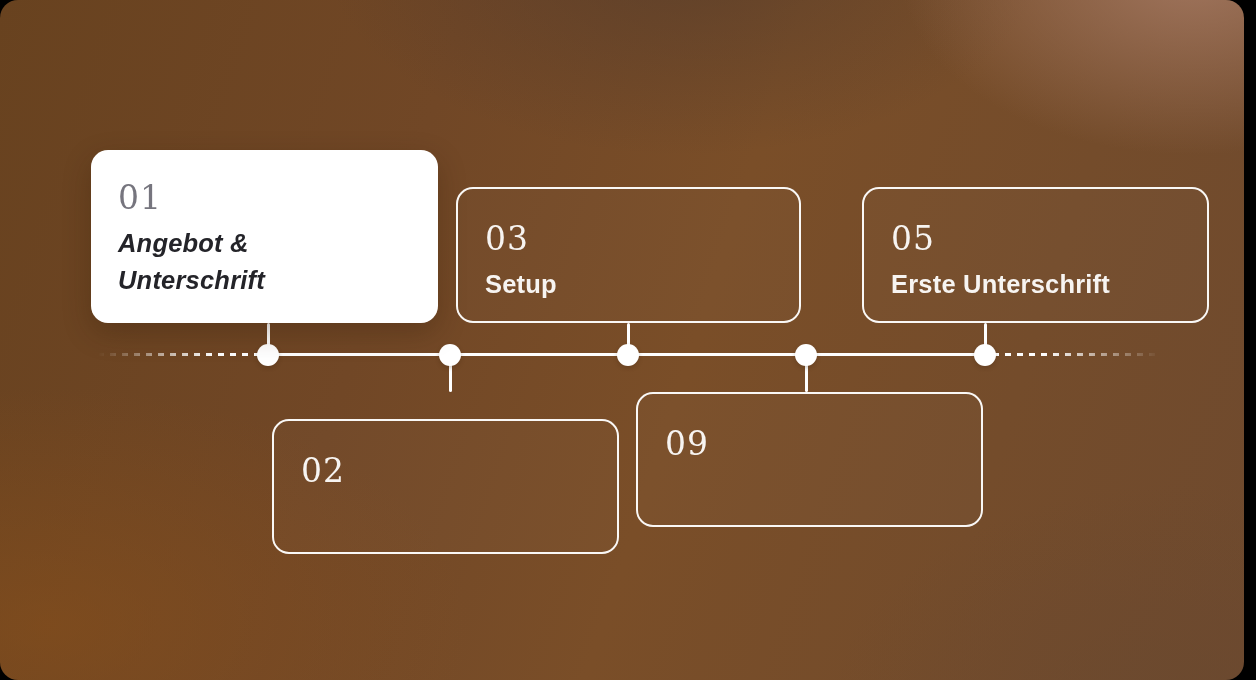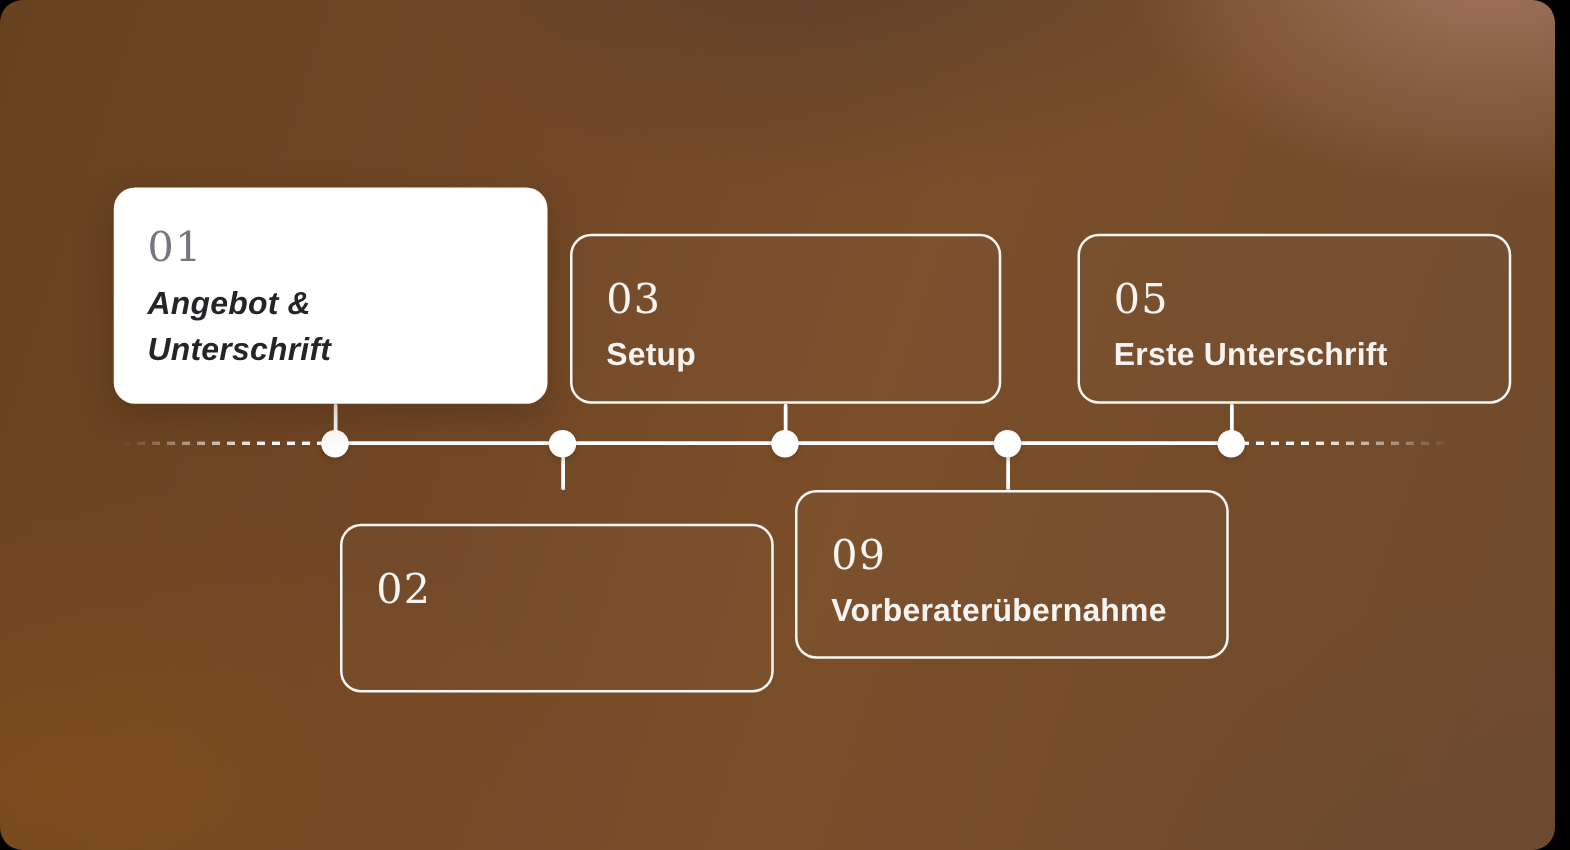--- a/index.html
+++ b/index.html
@@ -136,21 +136,20 @@
     <div class="step-number">02</div>
   </div>
 
   <div class="card outline card-03">
     <div class="step-number">03</div>
     <div class="step-label">Setup</div>
   </div>
 
   <div class="card outline card-04">
     <div class="step-number">09</div>
-    <div class="step-label">Vorberaterübernahme</div>
   </div>
 
   <div class="card outline card-05">
     <div class="step-number">05</div>
     <div class="step-label">Erste Unterschrift</div>
   </div>
 
 </div>
 
 </body></html>

